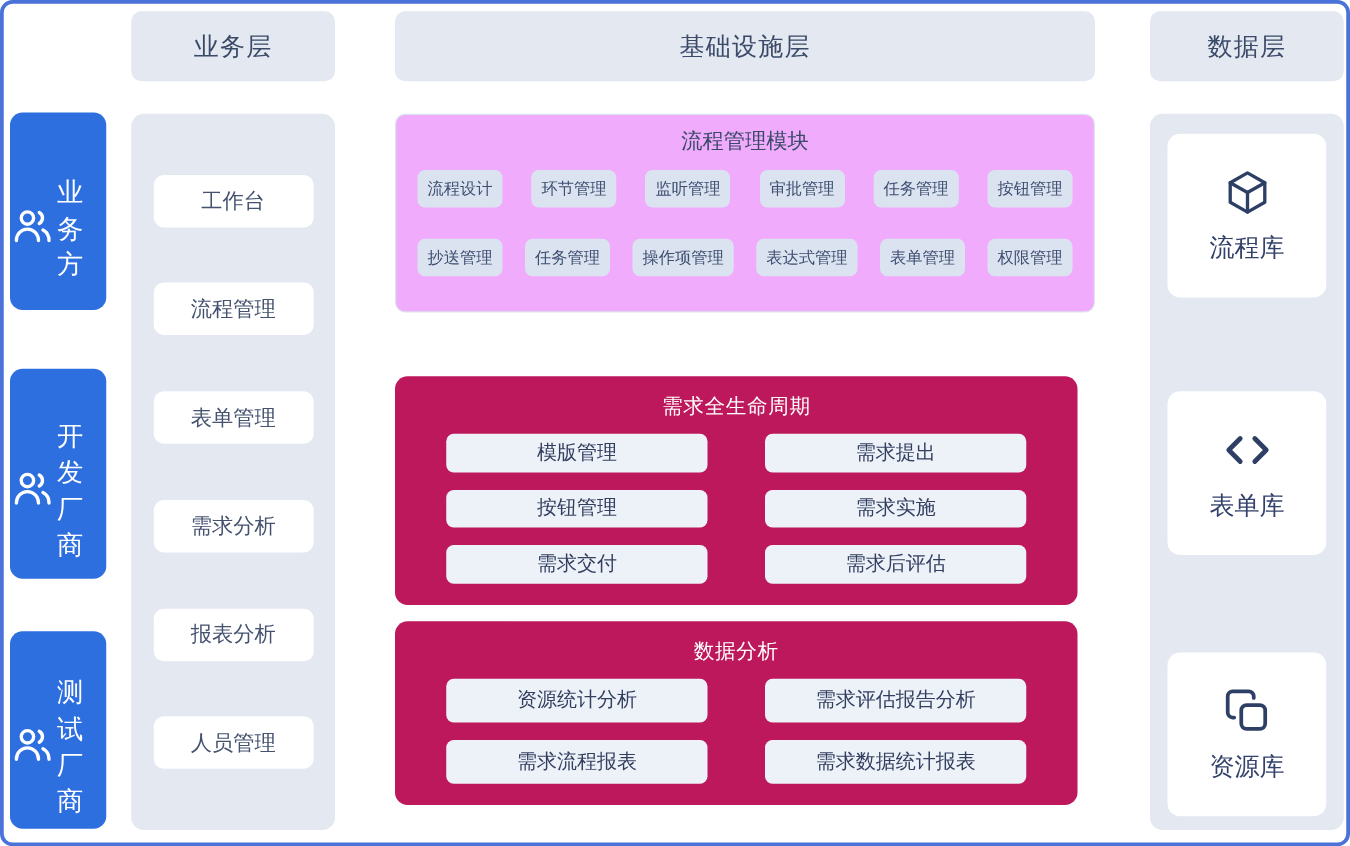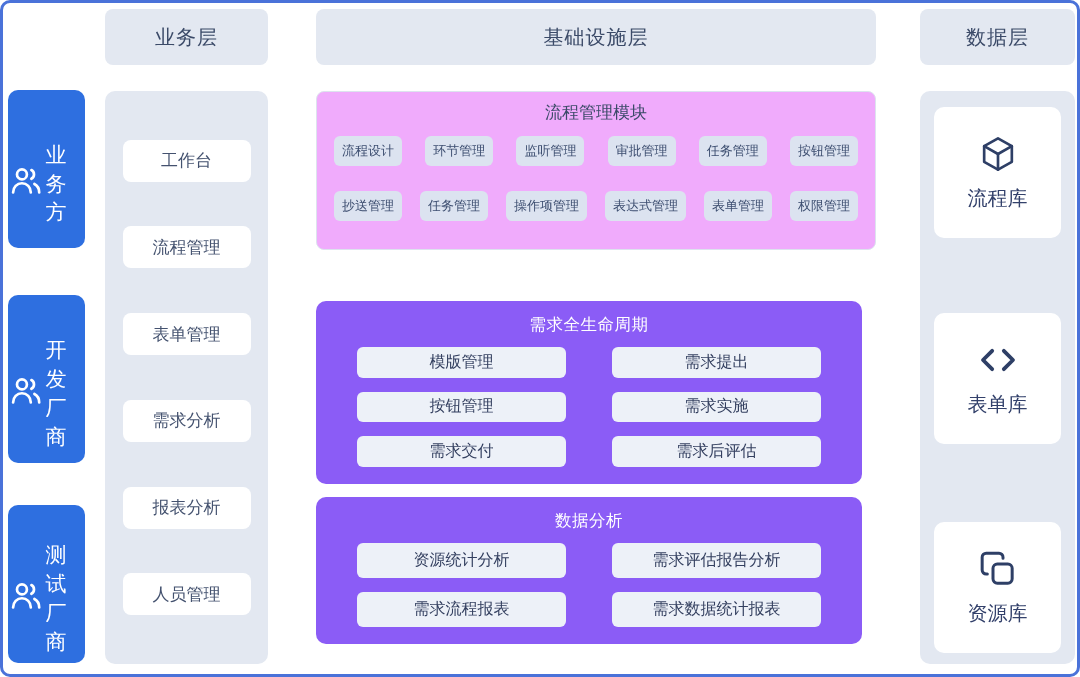--- a/index.html
+++ b/index.html
@@ -59,21 +59,21 @@
   .proc-rows { flex:1; display:flex; flex-direction:column; justify-content:space-around; }
   .tag-row { display:flex; justify-content:space-between; }
   .tag {
     background:#dce3f0; border-radius:6px; padding:6px 8px;
     font-size:13px; color:#3d4e70; white-space:nowrap;
   }
 
   
   .blue-box {
     position:absolute; left:313px; width:546px;
-    background:#8b5cf6; border-radius:10px;
+    background:#be185d; border-radius:10px;
     display:flex; flex-direction:column; padding:13px 41px 17px;
   }
   .bb-lifecycle { top:298px; height:183px; }
   .bb-analytics { top:494px; height:147px; }
   .bb-title {
     text-align:center; color:#ffffff; font-size:16.5px; font-weight:500;
     margin-bottom:11px; letter-spacing:.5px;
   }
   .bb-grid {
     flex:1; display:grid; grid-template-columns:1fr 1fr;

